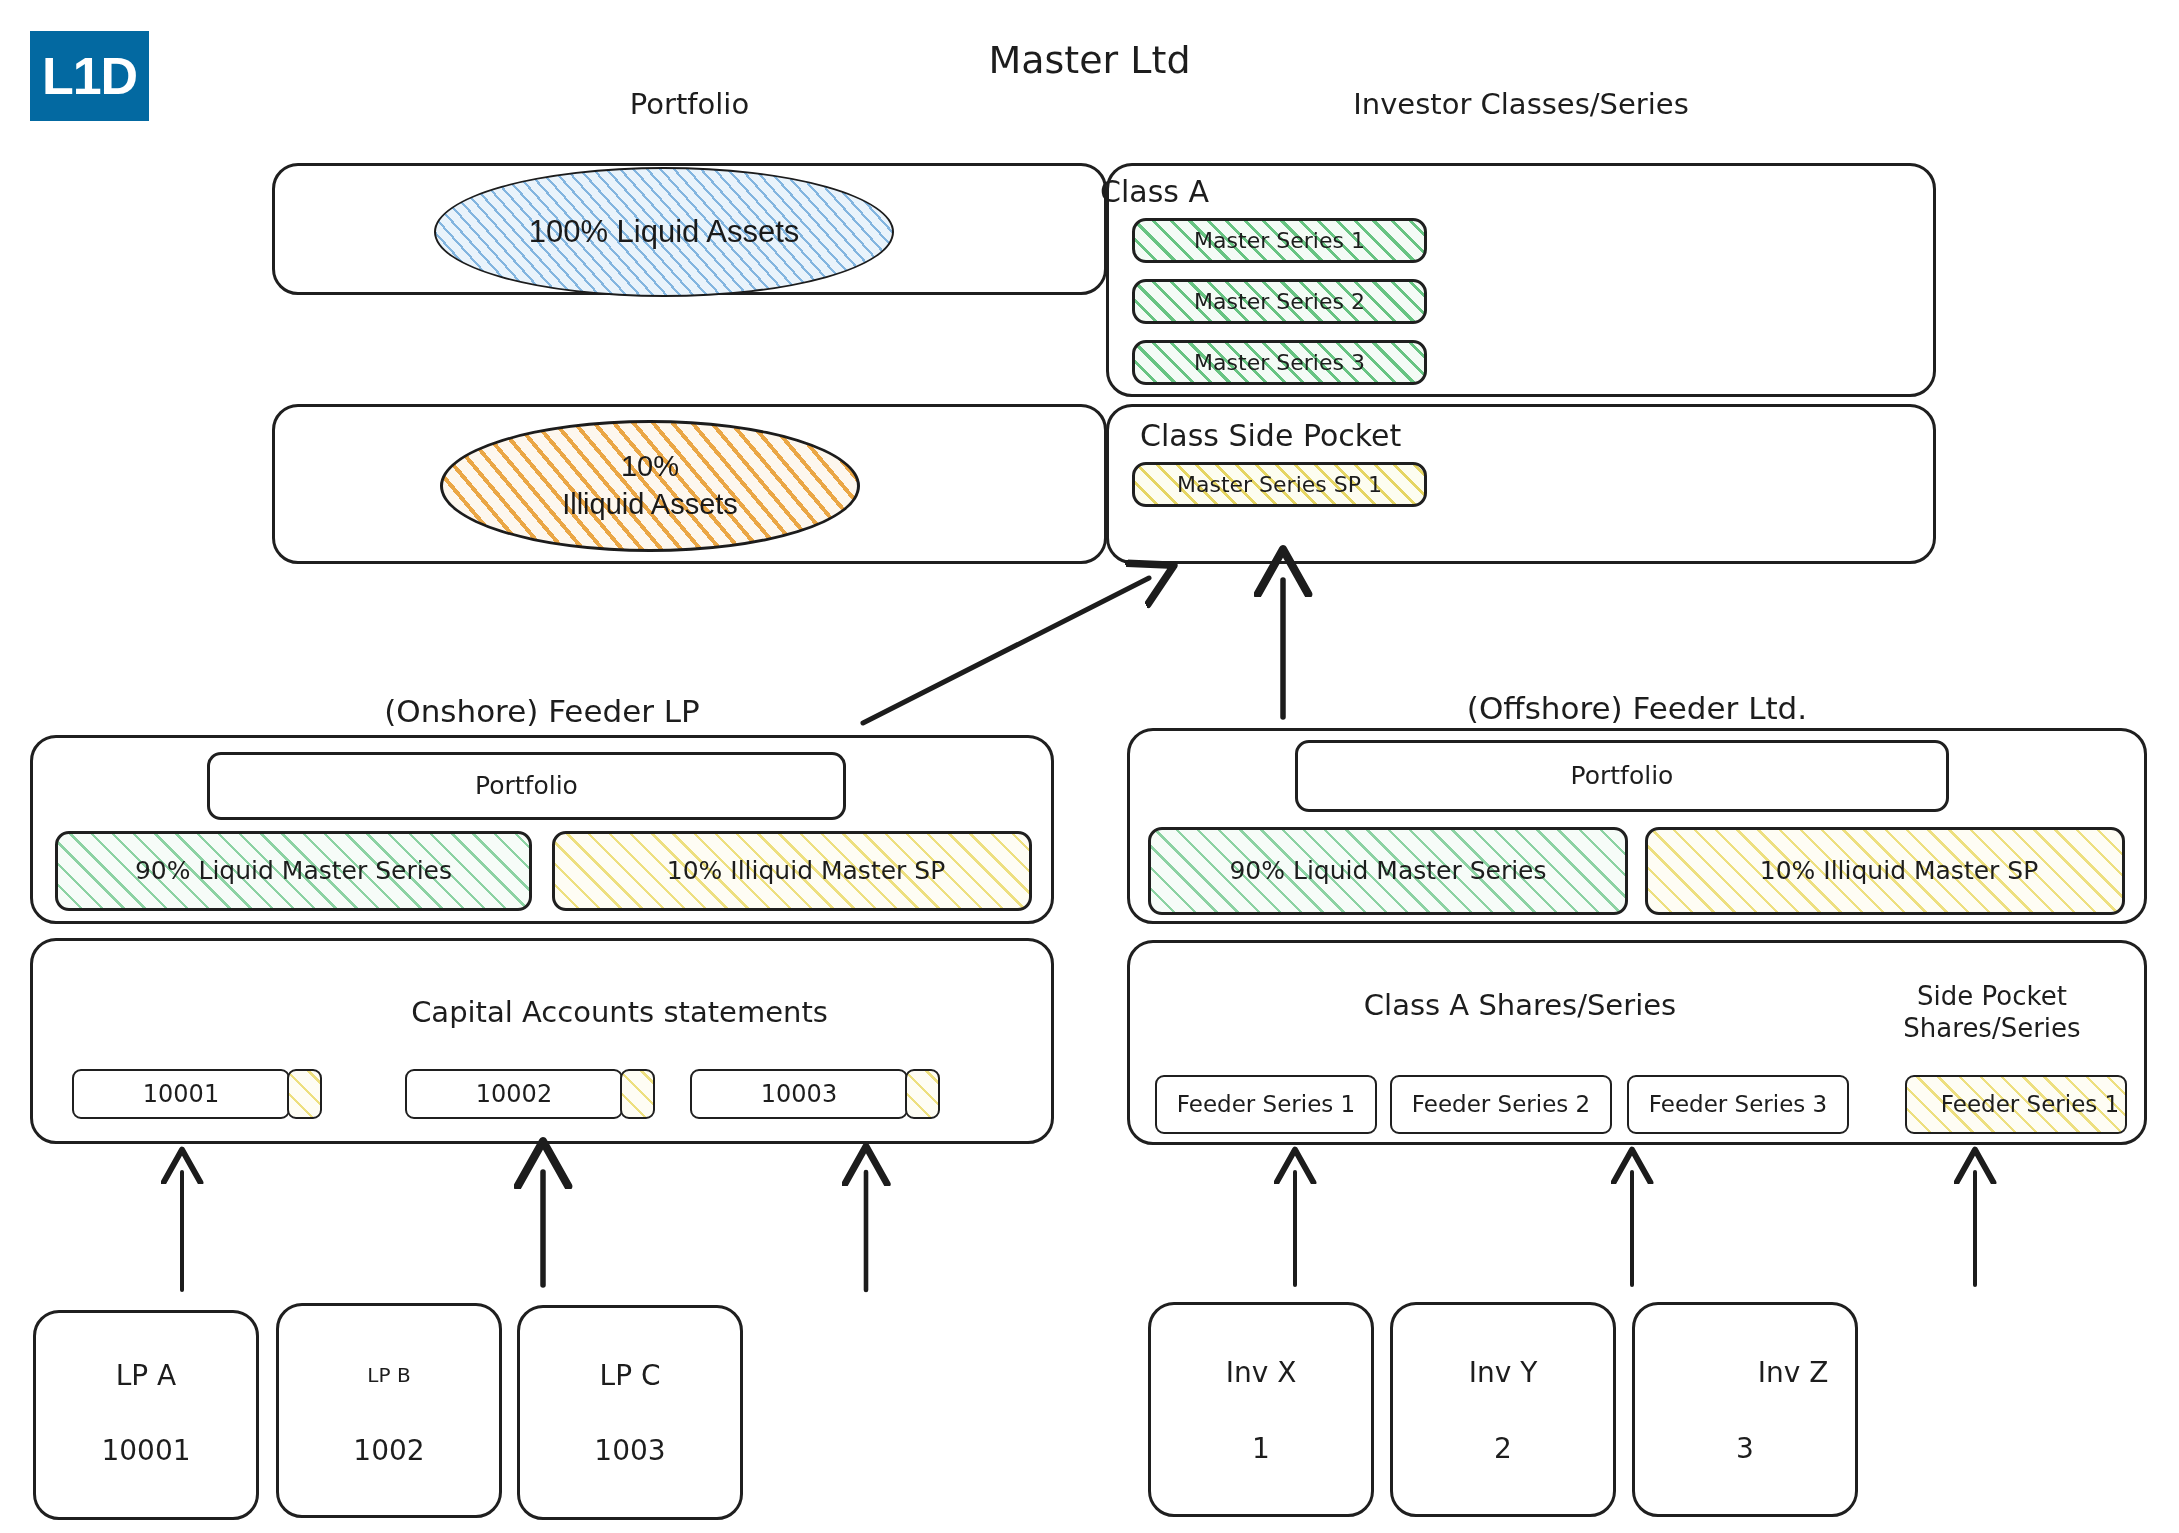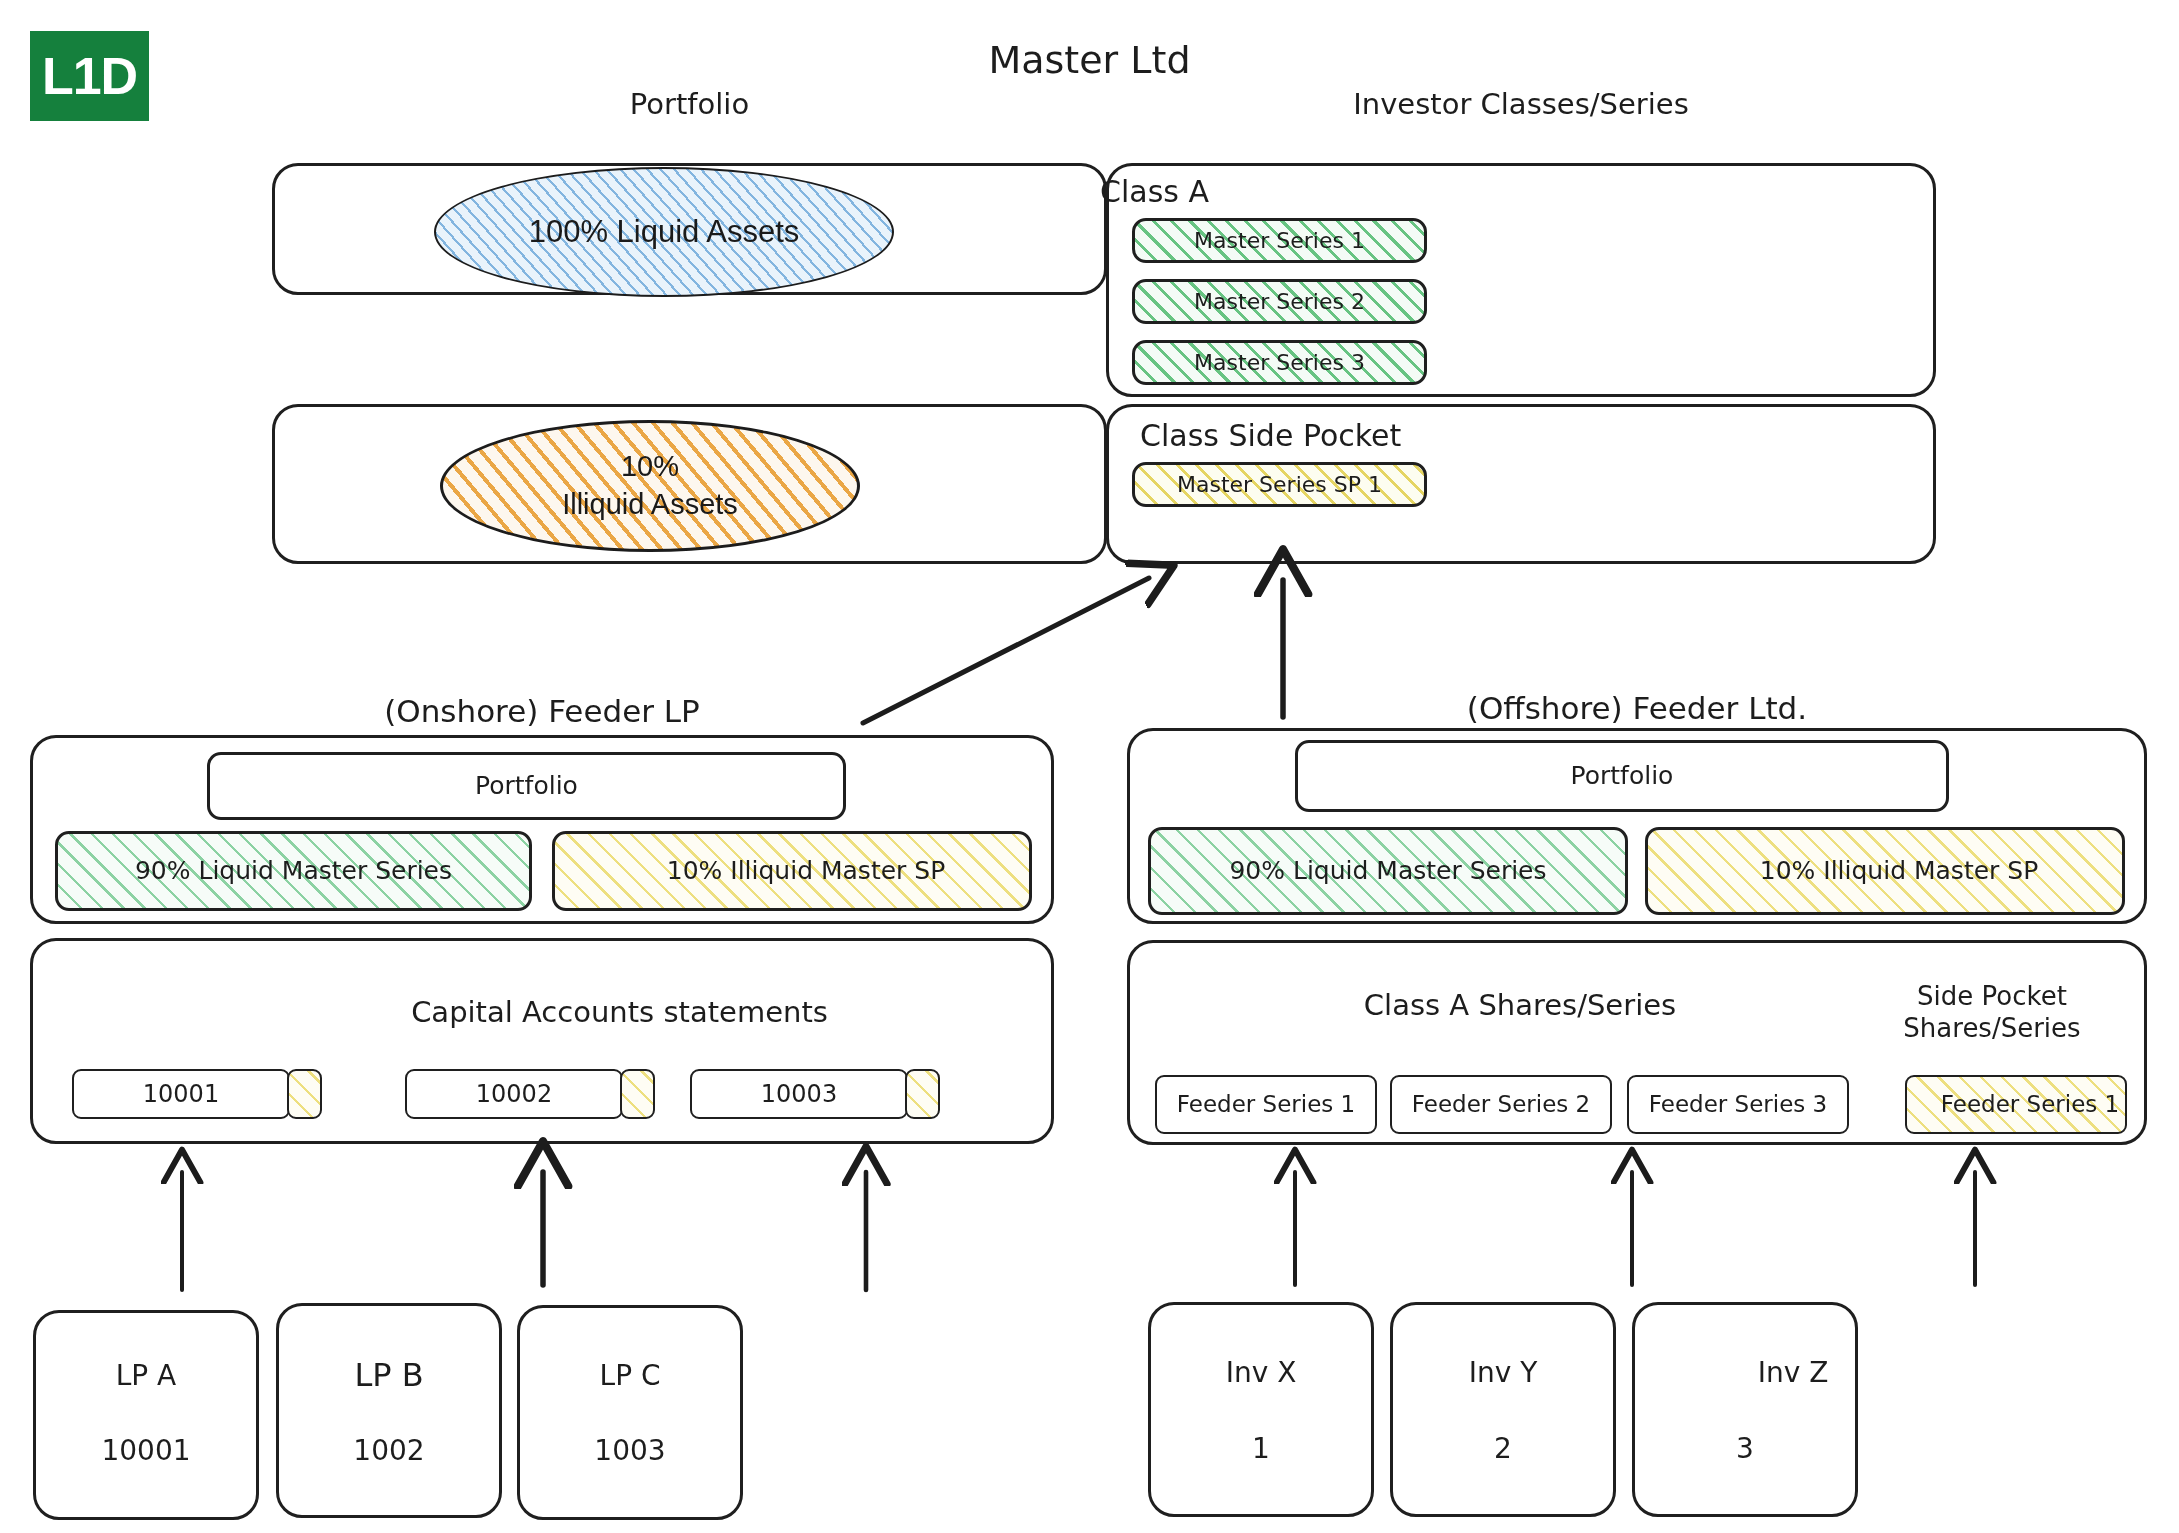--- a/index.html
+++ b/index.html
@@ -12,21 +12,21 @@
     font-family: "DejaVu Sans", sans-serif;
     color: #1a1a1a;
     overflow: hidden;
   }
   .canvas { position: absolute; inset: 0; }
 
   
   #logo {
     position: absolute; left: 30px; top: 31px;
     width: 119px; height: 90px;
-    background: #15803d;
+    background: #0369a1;
     display: flex; align-items: center; justify-content: center;
   }
   #logo .logo-text {
     color: #ffffff;
     font-family: "Liberation Sans", sans-serif;
     font-weight: bold;
     font-size: 52px;
     letter-spacing: -1px;
     line-height: 1;
   }
@@ -188,21 +188,21 @@
   <div class="hbox xs center-label" style="left:690px; top:1069px; width:218px; height:50px; font-size:24px;">
     <span>10003</span>
   </div>
   <div class="hbox xs hatch-yellow-light" style="left:905px; top:1069px; width:35px; height:50px;"></div>
 
   <div class="hbox" style="left:33px; top:1310px; width:226px; height:210px;"></div>
   <div class="center-label" style="left:33px; top:1355px; width:226px; height:40px; font-size:28px;">LP A</div>
   <div class="center-label" style="left:33px; top:1430px; width:226px; height:40px; font-size:28px;">10001</div>
 
   <div class="hbox" style="left:276px; top:1303px; width:226px; height:215px;"></div>
-  <div class="center-label" style="left:276px; top:1355px; width:226px; height:40px; font-size:32px;">LP B</div>
+  <div class="center-label" style="left:276px; top:1355px; width:226px; height:40px; font-size:20px;">LP B</div>
   <div class="center-label" style="left:276px; top:1430px; width:226px; height:40px; font-size:28px;">1002</div>
 
   <div class="hbox" style="left:517px; top:1305px; width:226px; height:215px;"></div>
   <div class="center-label" style="left:517px; top:1355px; width:226px; height:40px; font-size:28px;">LP C</div>
   <div class="center-label" style="left:517px; top:1430px; width:226px; height:40px; font-size:28px;">1003</div>
 
   <div class="label" style="left:1127px; top:690px; width:1020px; text-align:center; font-size:31px;">(Offshore) Feeder Ltd.</div>
 
   <div class="hbox" style="left:1127px; top:728px; width:1020px; height:196px;"></div>
 

